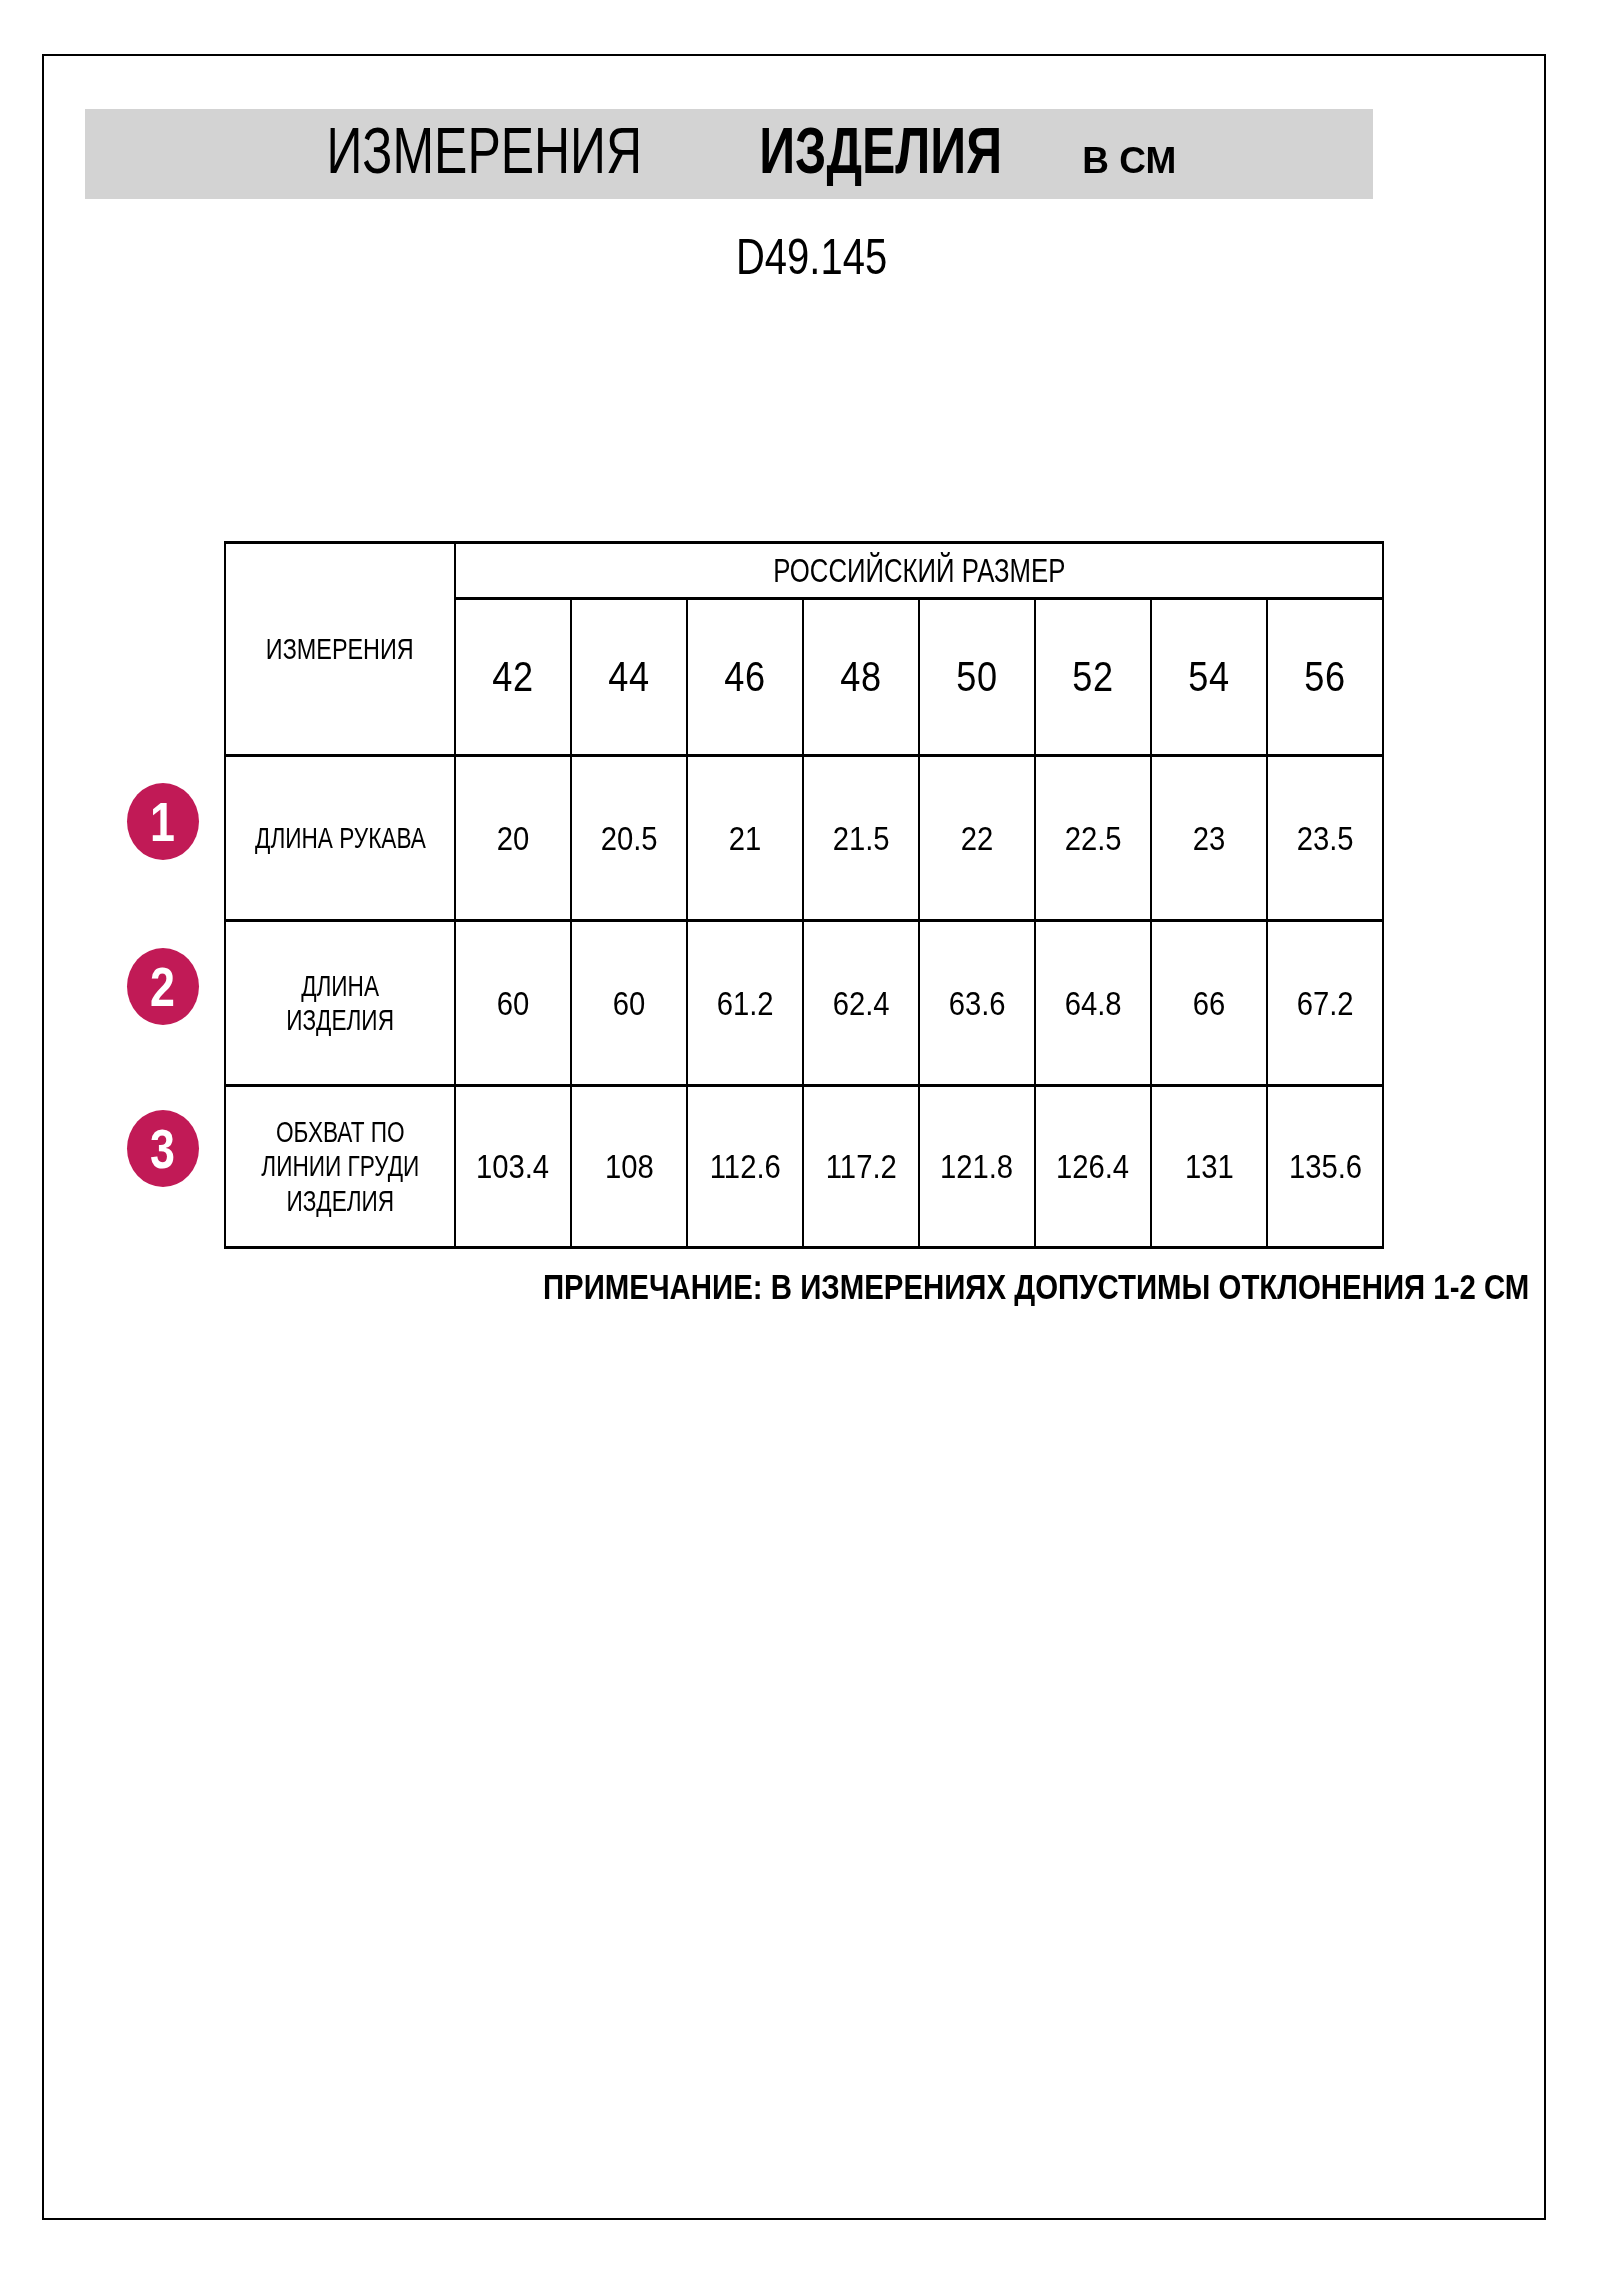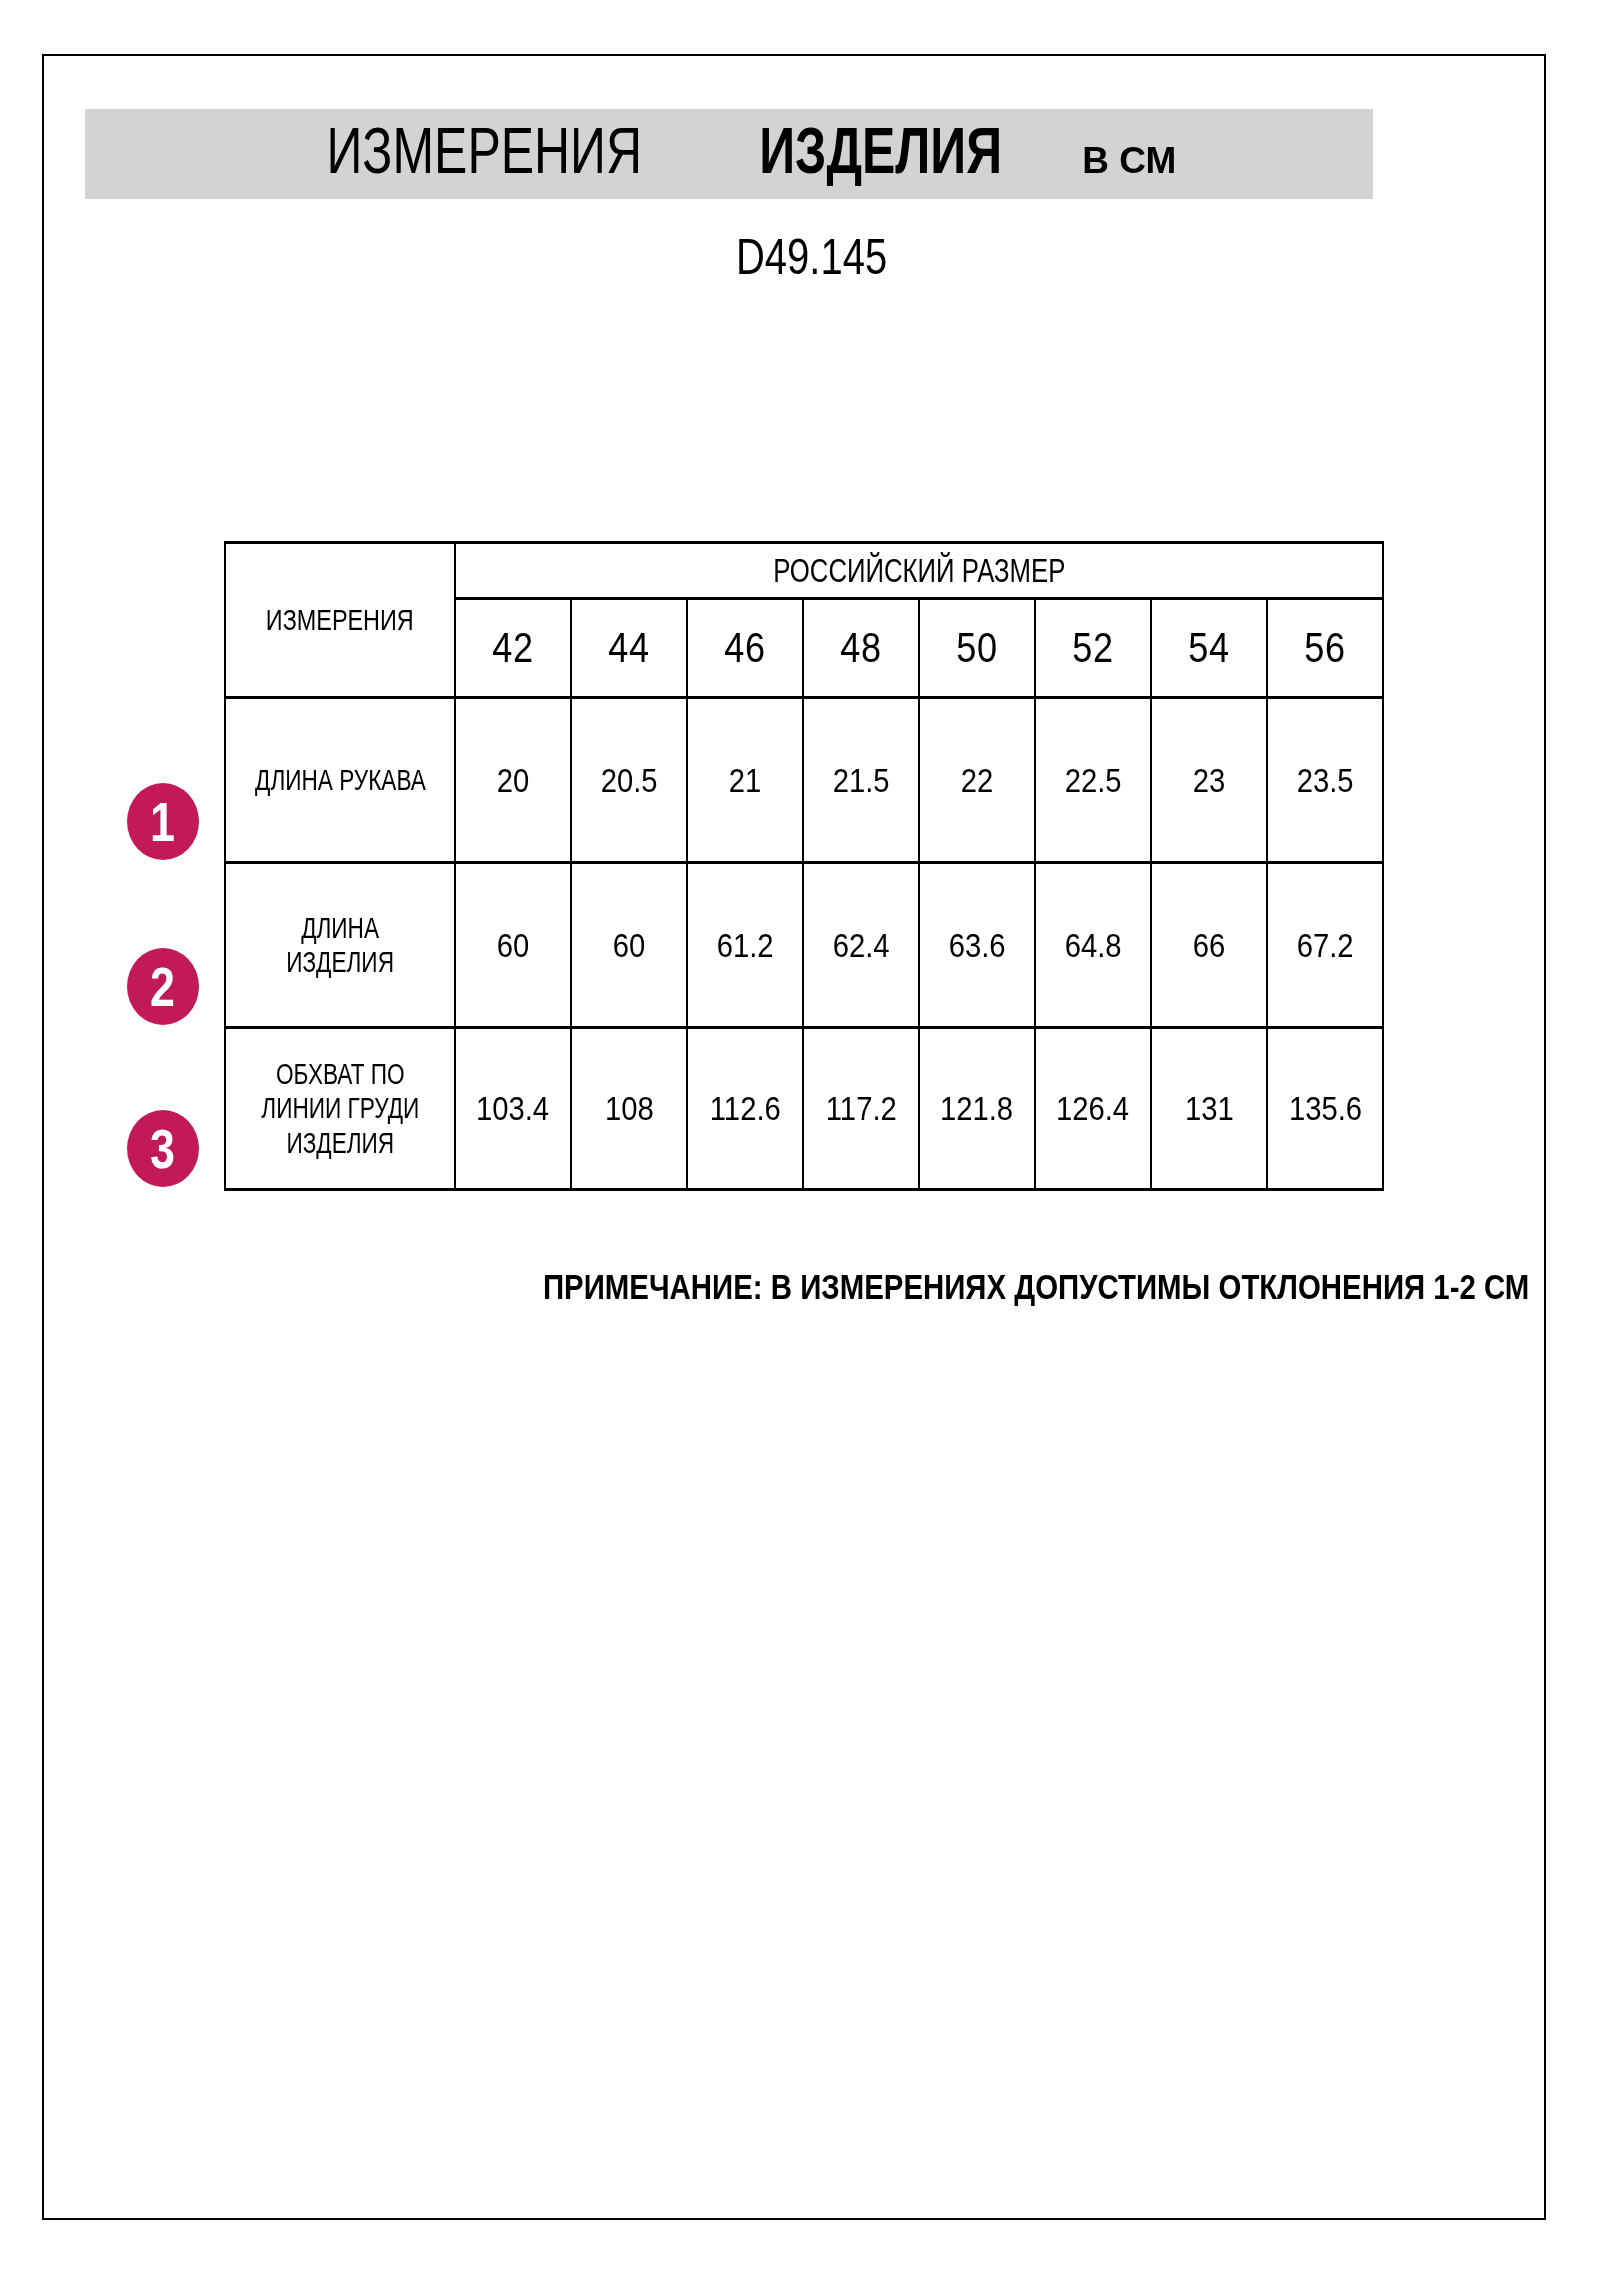--- a/index.html
+++ b/index.html
@@ -88,21 +88,21 @@
     border-bottom-width: 3.9px;
     padding: 0;
     text-align: center;
     vertical-align: middle;
     font-weight: 400;
   }
   col.col-label { width: 230px; }
   col.col-size  { width: 116px; }
 
   tr.row-group-header   { height: 56px; }
-  tr.row-sizes          { height: 99px; }
+  tr.row-sizes          { height: 157px; }
   tr.row-data-1, tr.row-data-2 { height: 165px; }
   tr.row-data-3         { height: 162px; }
 
   th.corner-cell { font-size: 30px; padding-top: 36px; }
   th.group-header-cell { font-size: 33px; }
   th.size-cell { font-size: 42px; font-weight: 700; padding-top: 19.6px; letter-spacing: 0.7px; }
   td.row-label-cell { font-size: 29px; margin-left: 35px; }
   td.value-cell { font-size: 34px; }
 
   

